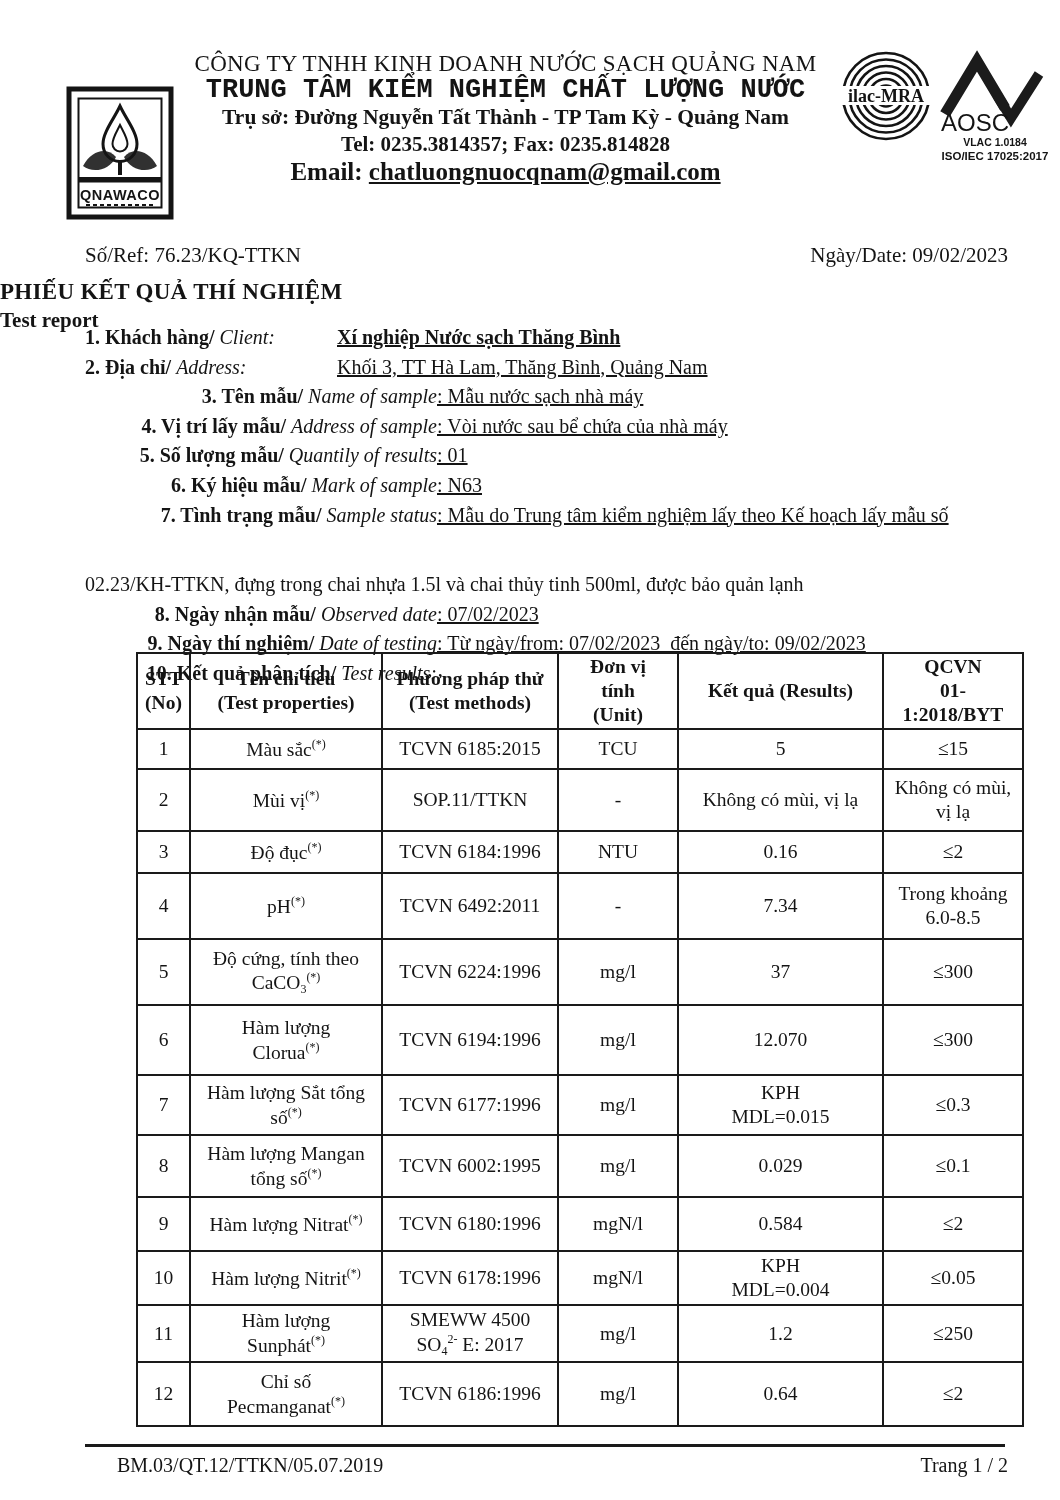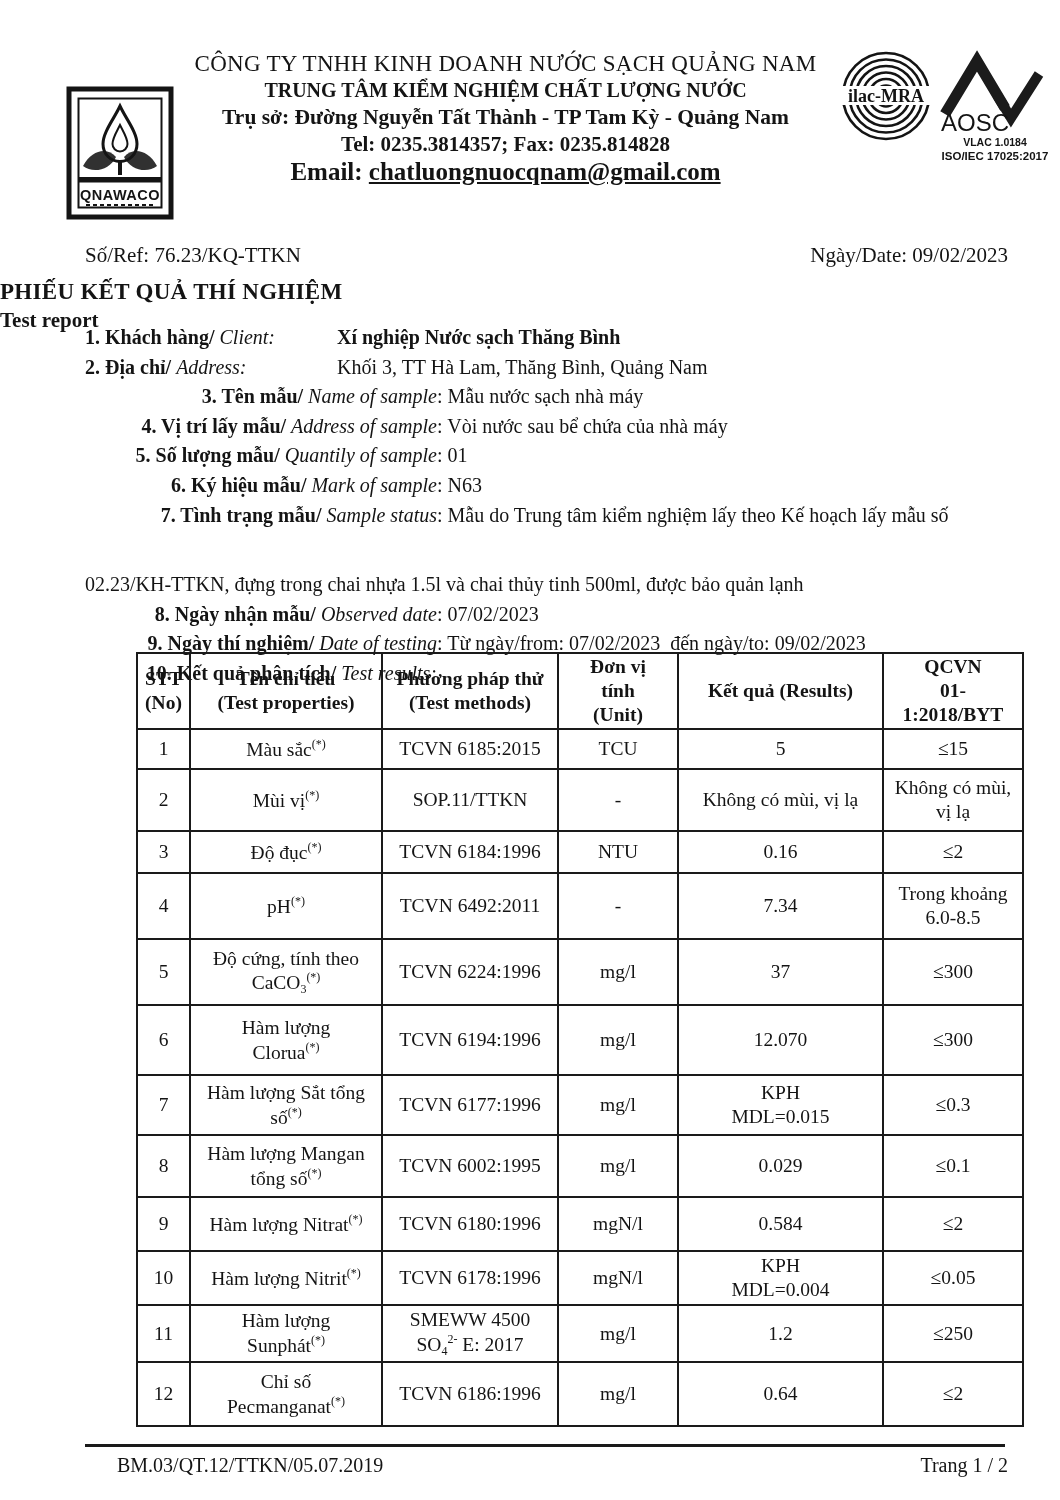--- a/index.html
+++ b/index.html
@@ -5,40 +5,40 @@
   html,body{margin:0;padding:0;background:#e8e8e8;}
   .page{
     position:relative;width:1060px;height:1500px;background:#ffffff;
     font-family:"Liberation Serif","DejaVu Serif",serif;color:#141414;
     overflow:hidden;margin:0 auto;
   }
   
   .logo-left{position:absolute;left:66px;top:86px;}
   .hdr-text{position:absolute;left:178px;top:50px;width:655px;text-align:center;}
   .hdr-text .l1{font-size:23px;letter-spacing:.3px;line-height:27px;}
-  .hdr-text .l2{font-size:20px;font-weight:bold;line-height:27px;}
+  .hdr-text .l2{font-size:27px;font-weight:bold;line-height:27px;font-family:Liberation Mono, monospace;}
   .hdr-text .l3{font-size:21.5px;font-weight:bold;line-height:27px;}
   .hdr-text .l4{font-size:21px;font-weight:bold;line-height:27px;}
   .hdr-text .l5{font-size:25px;font-weight:bold;line-height:28px;}
   .hdr-text .email{text-decoration:underline;}
   .logos-right{position:absolute;left:840px;top:50px;display:flex;gap:5px;align-items:flex-start;}
   
   .refline{position:absolute;left:85px;right:52px;top:243px;display:flex;justify-content:space-between;font-size:21px;}
   .titleblock{position:absolute;left:0;top:271px;width:100%;text-align:left;margin-top:8px;}
   .titleblock .t1{font-size:23px;font-weight:bold;letter-spacing:.3px;}
   .titleblock .t2{font-size:21px;font-weight:bold;margin-top:3px;}
   
   .fields{position:absolute;left:85px;right:48px;top:323px;font-size:20px;line-height:29.6px;}
   .field{display:flex;}
   .field .lbl{white-space:pre-wrap;}
   .field .lbl b{font-weight:bold;}
   .field .lbl i{font-weight:normal;font-style:italic;}
   .field .lbl.w1{width:252px;flex:0 0 252px;}
   .field .lbl.w2{width:352px;flex:0 0 352px;text-align:right;}
-  .field .val{flex:1;white-space:pre-wrap;}
+  .field .val{flex:1;white-space:pre-wrap;text-decoration:underline;}
   .field .val.bv{font-weight:bold;}
   .fields .cont{white-space:pre-wrap;margin-top:40px;}
   
   .tblwrap{position:absolute;left:136px;top:652px;}
   table{border-collapse:collapse;table-layout:fixed;font-size:19.5px;color:#141414;}
   th,td{border:2px solid #1a1a1a;text-align:center;vertical-align:middle;padding:1px 4px;line-height:1.22;}
   th{font-weight:bold;}
   td sup,th sup{font-size:12px;}
   td sub{font-size:12px;}
   thead tr{height:76px;}
@@ -130,21 +130,21 @@
       </div>
       <div class="field">
         <span class="lbl w2"><b>3. Tên mẫu/ </b><i>Name of sample</i></span>
         <span class="val">: Mẫu nước sạch nhà máy</span>
       </div>
       <div class="field">
         <span class="lbl w2"><b>4. Vị trí lấy mẫu/ </b><i>Address of sample</i></span>
         <span class="val">: Vòi nước sau bể chứa của nhà máy</span>
       </div>
       <div class="field">
-        <span class="lbl w2"><b>5. Số lượng mẫu/ </b><i>Quantily of sample</i></span>
+        <span class="lbl w2"><b>5. Số lượng mẫu/ </b><i>Quantily of results</i></span>
         <span class="val">: 01</span>
       </div>
       <div class="field">
         <span class="lbl w2"><b>6. Ký hiệu mẫu/ </b><i>Mark of sample</i></span>
         <span class="val">: N63</span>
       </div>
       <div class="field">
         <span class="lbl w2"><b>7. Tình trạng mẫu/ </b><i>Sample status</i></span>
         <span class="val">: Mẫu do Trung tâm kiểm nghiệm lấy theo Kế hoạch lấy mẫu số</span>
       </div>

